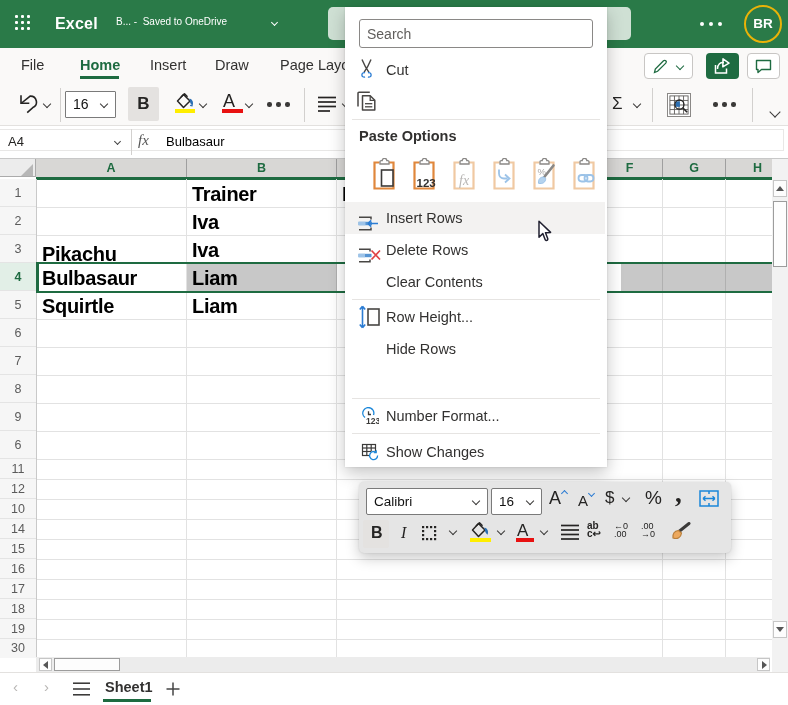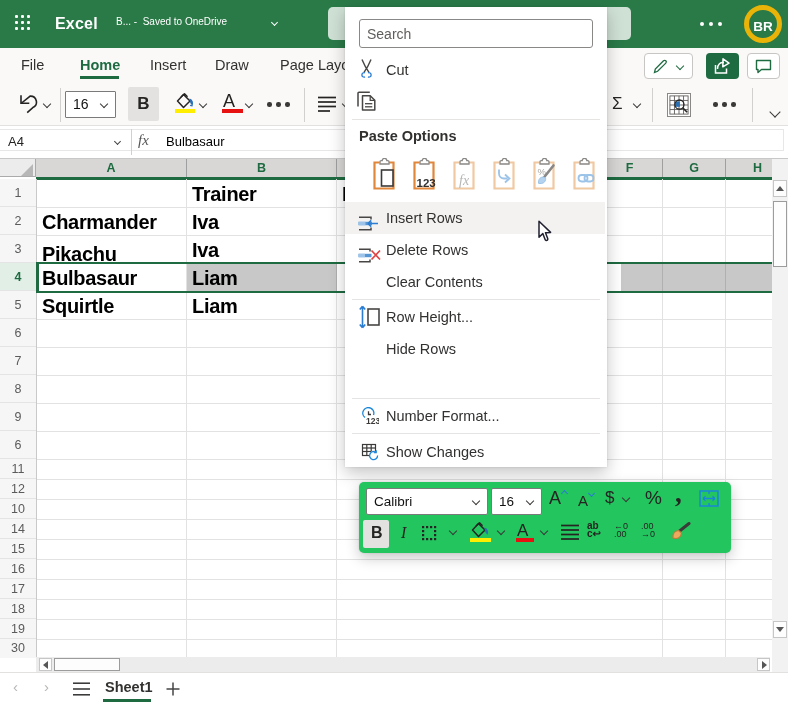--- a/index.html
+++ b/index.html
@@ -6,21 +6,21 @@
   html,body { width:788px; height:705px; overflow:hidden; }
   body { font-family:"Liberation Sans", sans-serif; position:relative; background:#fff; }
   .abs { position:absolute; }
   
   #titlebar { left:0; top:0; width:788px; height:48px; background:#2a7a48; color:#fff; }
   #waffle { left:15px; top:15px; width:16px; height:16px; }
   #waffle i { position:absolute; width:3.2px; height:3.2px; border-radius:35%; background:#fff; }
   #xltitle { left:55px; top:15px; font-size:16px; font-weight:bold; letter-spacing:.2px; }
   #docname { left:116px; top:16px; font-size:10px; }
   #searchpill { left:328px; top:7px; width:303px; height:33px; background:#cfe0d4; border-radius:5px; }
-  #avatar { left:744px; top:5px; width:38px; height:38px; border:5px solid #eab308; border-radius:50%;
+  #avatar { left:744px; top:5px; width:38px; height:38px; border:2px solid #eab308; border-radius:50%;
             text-align:center; line-height:34px; font-size:13.5px; font-weight:bold; }
   
   #tabs { left:0; top:48px; width:788px; height:37px; background:#faf9f8; font-size:14.5px; color:#323130; }
   #tabs span { position:absolute; top:9px; }
   #hline { left:80px; top:27.5px; width:39px; height:3.5px; background:#1e6b41; position:absolute; }
   .btnbox { border:1px solid #c8c6c4; border-radius:4px; background:#fff; }
   
   #toolbar { left:0; top:85px; width:788px; height:40px; background:#faf9f8; }
   .vsep { position:absolute; width:1px; background:#d2d0ce; }
   .chv { position:absolute; width:6px; height:6px; border-right:1.5px solid #3b3a39; border-bottom:1.5px solid #3b3a39; transform:rotate(45deg); }
@@ -46,21 +46,21 @@
   
   #sheetbar { left:0; top:672px; width:788px; height:33px; background:#fff; border-top:1px solid #e3e1df; }
   
   #menu { left:345px; top:7px; width:262px; height:460px; background:#fff; border-radius:0;
           box-shadow:0 6px 16px rgba(0,0,0,.23), 0 0 2px rgba(0,0,0,.12); font-size:14.5px; color:#323130; }
   .mi { position:absolute; left:0; width:260px; height:32px; line-height:32px; }
   .mi .txt { position:absolute; left:41px; top:0; }
   .msep { position:absolute; left:7px; width:248px; height:1px; background:#e6e4e2; }
   .micon { position:absolute; left:16px; top:7px; width:18px; height:18px; }
   
-  #mtb { left:359px; top:482px; width:372px; height:71px; background:#22c55e; border-radius:5px;
+  #mtb { left:359px; top:482px; width:372px; height:71px; background:#e5e5e5; border-radius:5px;
          box-shadow:0 5px 14px rgba(0,0,0,.22), 0 0 2px rgba(0,0,0,.12); }
   .combo { position:absolute; border:1px solid #7a7a7a; border-radius:2px; background:#fff; height:27px; font-size:13.5px; color:#111; }
 </style>
 </head>
 <body>
 
 <div class="abs" id="titlebar"></div>
 <div class="abs" id="waffle">
   <i style="left:0;top:0"></i>
     <i style="left:6px;top:0"></i>
@@ -247,21 +247,20 @@
   <div style="position:absolute;left:621px;top:104px;width:151px;height:28px;background:#c8c8c8"></div>
   <div style="position:absolute;left:662px;top:104px;width:1px;height:28px;background:#b0b0b0"></div>
   <div style="position:absolute;left:725px;top:104px;width:1px;height:28px;background:#b0b0b0"></div>
   <div style="position:absolute;left:336px;top:104px;width:1px;height:28px;background:#b0b0b0"></div>
   <div style="position:absolute;left:36px;top:102.5px;width:736px;height:2.5px;background:#1e6b41"></div>
   <div style="position:absolute;left:36px;top:131.5px;width:736px;height:2.5px;background:#1e6b41"></div>
   <div style="position:absolute;left:36px;top:102.5px;width:2.5px;height:31px;background:#1e6b41"></div>
 
   <div class="celltxt" style="left:192px;top:24px">Trainer</div>
   <div class="celltxt" style="left:342px;top:24px">He</div>
-  <div class="celltxt" style="left:42px;top:52px">Charmander</div>
   <div class="celltxt" style="left:192px;top:52px">Iva</div>
   <div class="celltxt" style="left:42px;top:84px">Pikachu</div>
   <div class="celltxt" style="left:192px;top:80px">Iva</div>
   <div class="celltxt" style="left:42px;top:108px">Bulbasaur</div>
   <div class="celltxt" style="left:192px;top:108px">Liam</div>
   <div class="celltxt" style="left:42px;top:136px">Squirtle</div>
   <div class="celltxt" style="left:192px;top:136px">Liam</div>
 </div>
 
 <div class="abs" id="vscroll" style="left:772px;top:159px;width:16px;height:513px;background:#f2f2f2">

